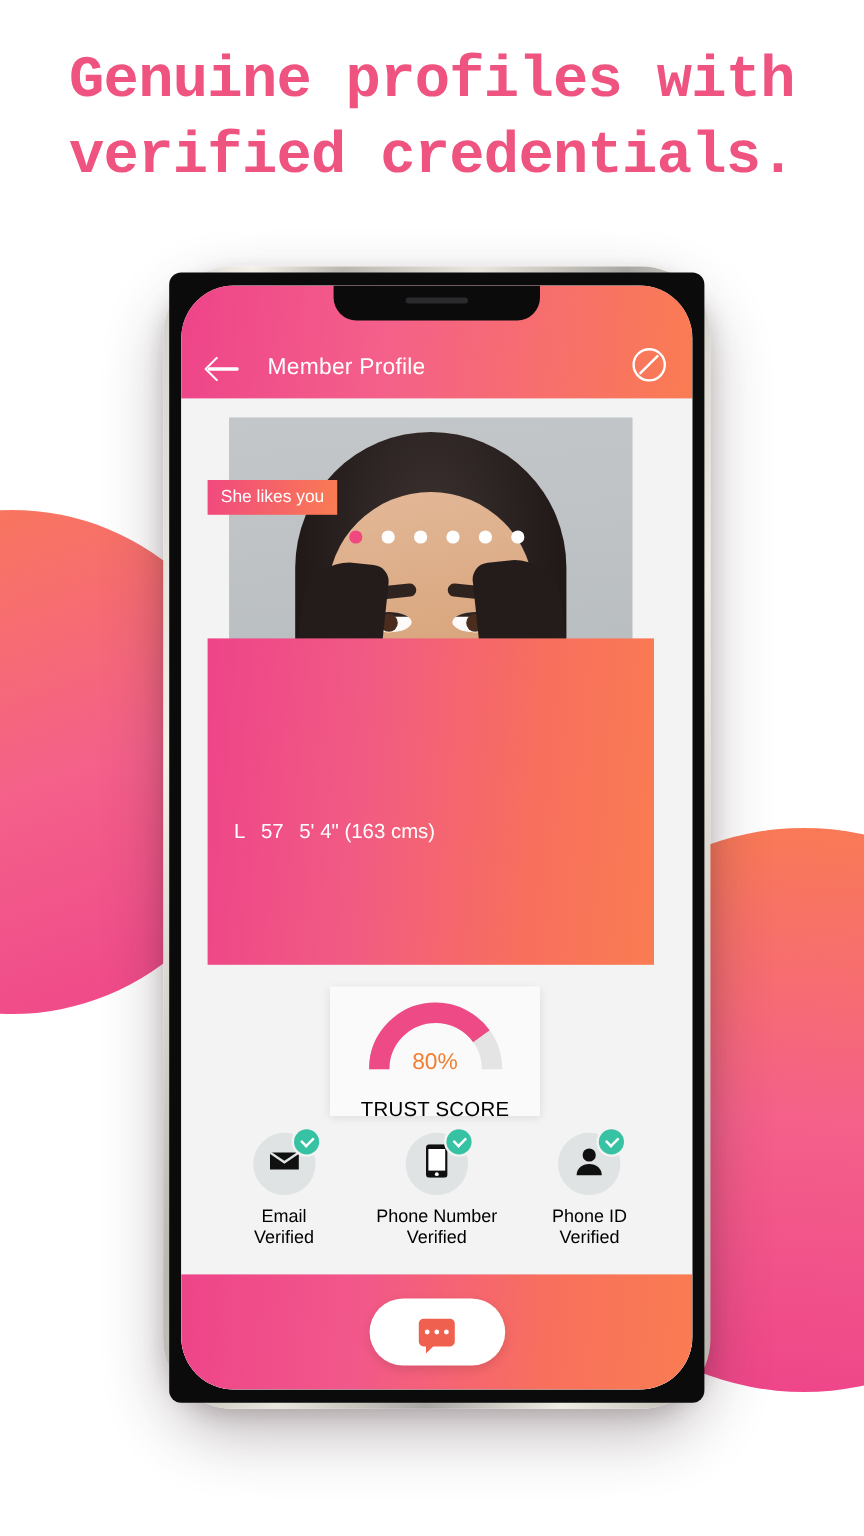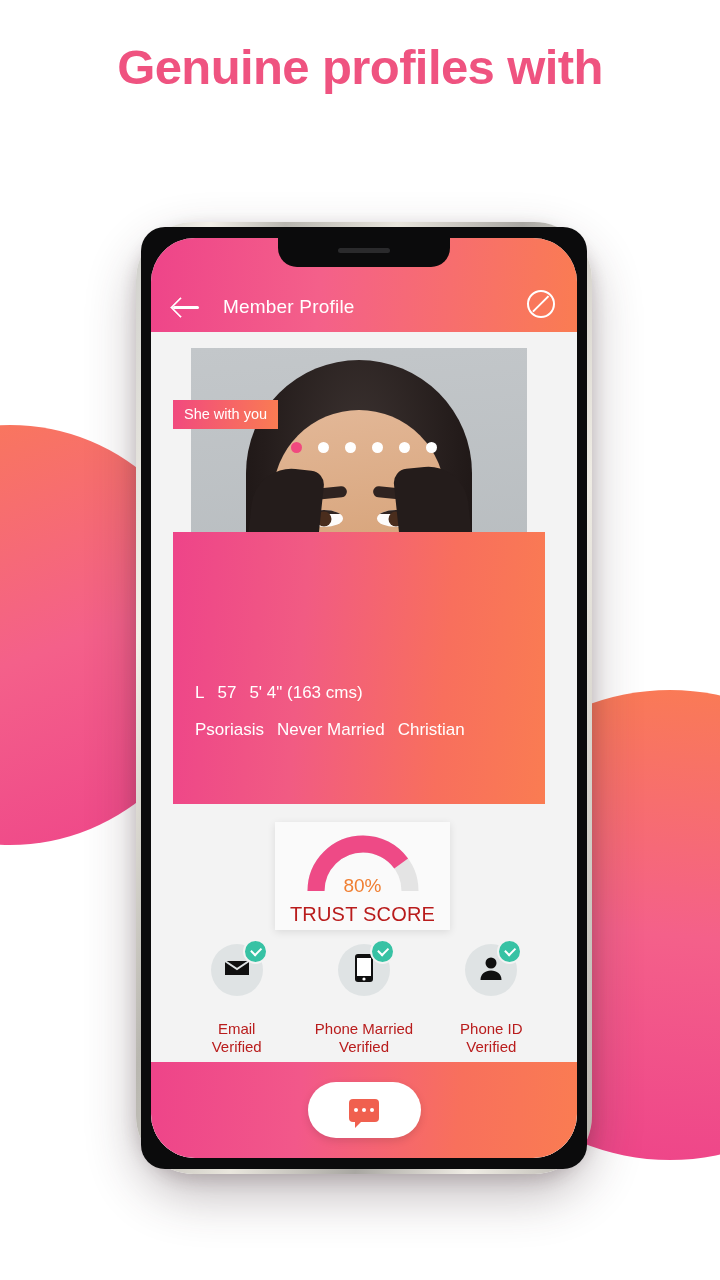--- a/index.html
+++ b/index.html
@@ -26,38 +26,39 @@
   
   #headline {
     position:absolute; top:36px; left:0; width:720px;
     text-align:center;
     color:#EF5380;
     font-size:49px;
     font-weight:bold;
     line-height:1.28;
     letter-spacing:-0.6px;
     z-index:5;
+    font-family:Liberation Mono, monospace;
   }
   #headline .ln { display:block; }
 
   
   #phone {
     position:absolute;
     left:136px; top:222px;
     width:456px; height:952px;
     border-radius:58px;
     background:linear-gradient(100deg,#cfcfcb 0%, #f3f0e8 12%, #b9b7b0 24%, #e9e6dd 42%, #a9a7a2 62%, #efece4 80%, #b5b2ab 100%);
     padding:5px;
     box-shadow:0 22px 50px rgba(60,40,45,0.30), 0 6px 16px rgba(60,40,45,0.18);
     z-index:10;
   }
   #phone-body {
     width:100%; height:100%;
     background:#0b0b0c;
-    border-radius:24px;
+    border-radius:10px;
     padding:11px 10px;
   }
   #screen {
     position:relative;
     width:100%; height:100%;
     border-radius:44px;
     overflow:hidden;
     background:#F2F2F2;
   }
   #notch {
@@ -194,21 +195,21 @@
     display:flex; flex-direction:column; align-items:center;
   }
   #gauge { position:relative; width:118px; height:62px; margin-top:11px; }
   #gauge svg { display:block; }
   #gauge-value {
     position:absolute; left:0; right:0; bottom:-2px;
     text-align:center;
     color:#F07F32; font-size:19px;
   }
   #trust-label {
-    margin-top:8px; color:#b91c1c; font-size:20px; letter-spacing:0.2px;
+    margin-top:20px; color:#000000; font-size:17px; letter-spacing:0.2px;
   }
 
   
   #verified-row {
     position:absolute; left:0; right:0; top:612px;
     display:flex; justify-content:space-around;
     padding:0 22px;
     z-index:9;
   }
   .vitem { width:118px; text-align:center; cursor:pointer; }
@@ -224,21 +225,21 @@
     background:#37C2A4;
     border:2.5px solid #F3F3F3;
   }
   .vcheck:after {
     content:""; position:absolute; left:6px; top:5.5px;
     width:8px; height:4.5px;
     border-left:2.2px solid #fff; border-bottom:2.2px solid #fff;
     transform:rotate(-45deg);
   }
   .vlabel {
-    margin-top:24px; color:#b91c1c; font-size:15px; line-height:1.22;
+    margin-top:9px; color:#000000; font-size:15px; line-height:1.22;
   }
 
   
   #bottom-bar {
     position:absolute; left:0; right:0; bottom:0; height:96px;
     background:linear-gradient(95deg,#EE4489 0%, #F2588A 35%, #F8705C 72%, #FA7C52 100%);
     display:flex; align-items:center; justify-content:center;
     z-index:25;
   }
   #chat-button {
@@ -262,20 +263,21 @@
   #chat-bubble i { width:4.5px; height:4.5px; border-radius:50%; background:#fff; display:block; }
 </style>
 </head>
 <body>
 
 <div class="bg-circle" id="circle-left"></div>
 <div class="bg-circle" id="circle-right"></div>
 
 <div id="headline">
   <span class="ln">Genuine profiles with</span>
+  <span class="ln">verified credentials.</span>
 </div>
 
 <div id="phone">
   <div id="phone-body">
     <div id="screen">
 
       <div id="notch">
         <div id="notch-speaker"></div>
       </div>
 
@@ -304,27 +306,24 @@
           <div class="p-lip-bot"></div>
           <div class="p-hair-l"></div>
           <div class="p-hair-r"></div>
         </div>
 
         <div id="info-card">
           <div id="details">
             <div class="detail-line">
               <span>L</span><span class="gap"></span><span>57</span><span class="gap"></span><span>5' 4" (163 cms)</span>
             </div>
-            <div class="detail-line">
-              <span>Psoriasis</span><span class="gap"></span><span>Never Married</span><span class="gap"></span><span>Christian</span>
-            </div>
           </div>
         </div>
 
-        <div id="likes-badge">She with you</div>
+        <div id="likes-badge">She likes you</div>
         <div id="dots">
             <div class="dot active"></div>
             <div class="dot"></div>
             <div class="dot"></div>
             <div class="dot"></div>
             <div class="dot"></div>
             <div class="dot"></div>
           </div>
 
         <div id="trust-card">
@@ -353,21 +352,21 @@
             <div class="vitem">
               <div class="vicon-wrap">
                 <div class="vicon-circle"></div>
                 <div class="vglyph"><svg width="18" height="28" viewBox="0 0 18 28">
                     <rect x="0" y="0" width="18" height="28" rx="3" fill="#101010"></rect>
                     <rect x="2" y="4" width="14" height="18" fill="#fff"></rect>
                     <circle cx="9" cy="25" r="1.6" fill="#fff"></circle>
                   </svg></div>
                 <div class="vcheck"></div>
               </div>
-              <div class="vlabel"><span>Phone Married</span><br><span>Verified</span></div>
+              <div class="vlabel"><span>Phone Number</span><br><span>Verified</span></div>
             </div>
             <div class="vitem">
               <div class="vicon-wrap">
                 <div class="vicon-circle"></div>
                 <div class="vglyph"><svg width="26" height="24" viewBox="0 0 26 24">
                     <circle cx="13" cy="7" r="5.5" fill="#101010"></circle>
                     <path d="M2.5 24c0-6 4.7-9.5 10.5-9.5S23.5 18 23.5 24z" fill="#101010"></path>
                   </svg></div>
                 <div class="vcheck"></div>
               </div>

